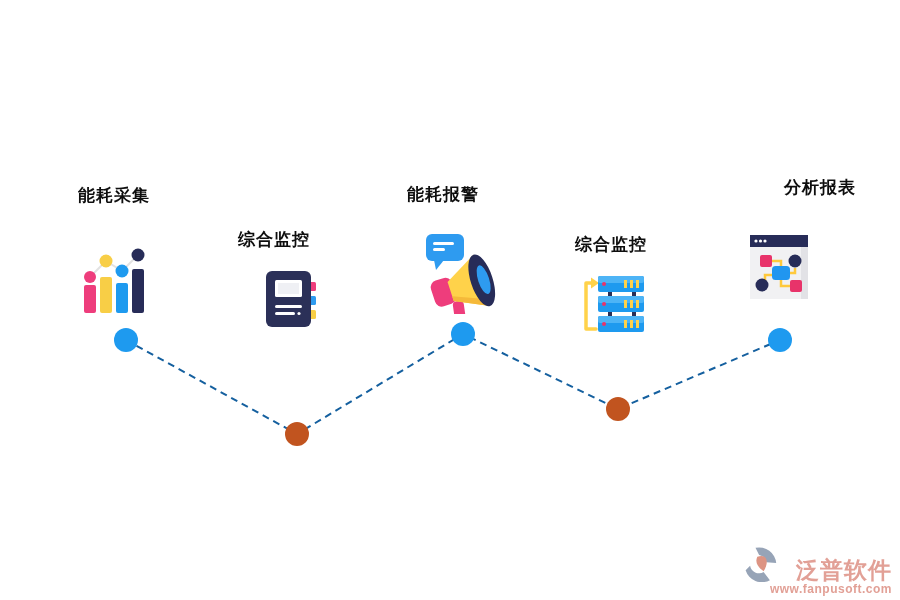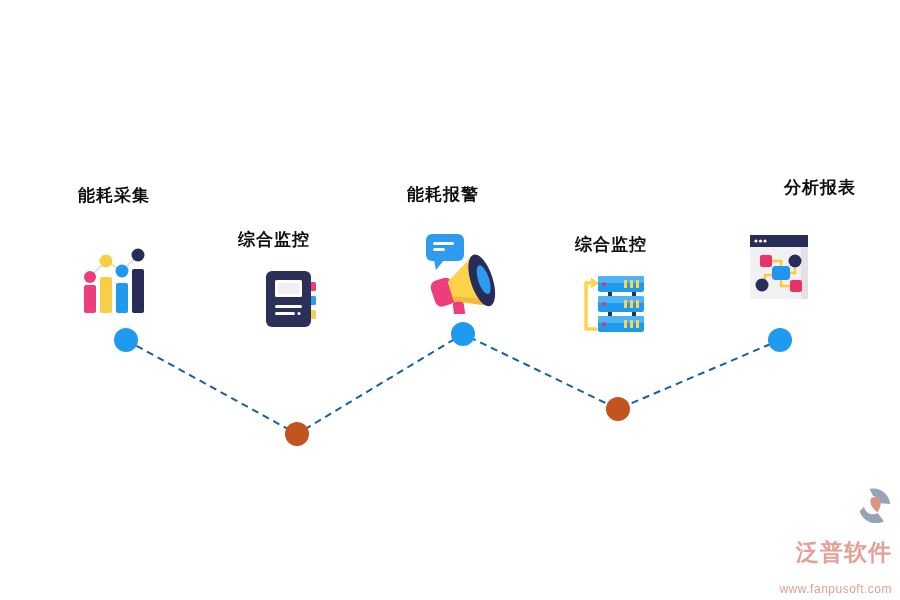--- a/index.html
+++ b/index.html
@@ -8,23 +8,23 @@
     font-family:"Liberation Sans","DejaVu Sans",sans-serif;
   }
   .node{position:absolute;}
   .node-label{
     position:absolute;font-size:17px;font-weight:bold;color:#0e0e0e;
     letter-spacing:1px;white-space:nowrap;
   }
   .node-icon{position:absolute;}
   #connector-svg{position:absolute;left:0;top:0;width:900px;height:600px;}
   .watermark{position:absolute;right:8px;bottom:4px;width:160px;text-align:right;}
-  .wm-row{display:flex;align-items:flex-end;justify-content:flex-end;gap:18px;flex-direction:column;}
+  .wm-row{display:flex;align-items:flex-end;justify-content:flex-end;gap:18px;}
   .wm-brand{font-size:23px;font-weight:bold;color:#e2a096;letter-spacing:1px;line-height:1;}
-  .wm-url{font-size:12px;font-weight:normal;color:#e2a096;letter-spacing:.5px;margin-top:18px;}
+  .wm-url{font-size:12px;font-weight:bold;color:#e2a096;letter-spacing:.5px;margin-top:0;}
 </style>
 </head>
 <body>
 
 <div class="canvas">
 
   <svg id="connector-svg">
       <polyline points="126,340 297,434 463,334 618,409 780,340" fill="none" stroke="#15609f" stroke-width="2" stroke-dasharray="7 5"></polyline>
       <circle cx="126" cy="340" r="12" fill="#1e9aef"></circle>
       <circle cx="297" cy="434" r="12" fill="#c1541f"></circle>

